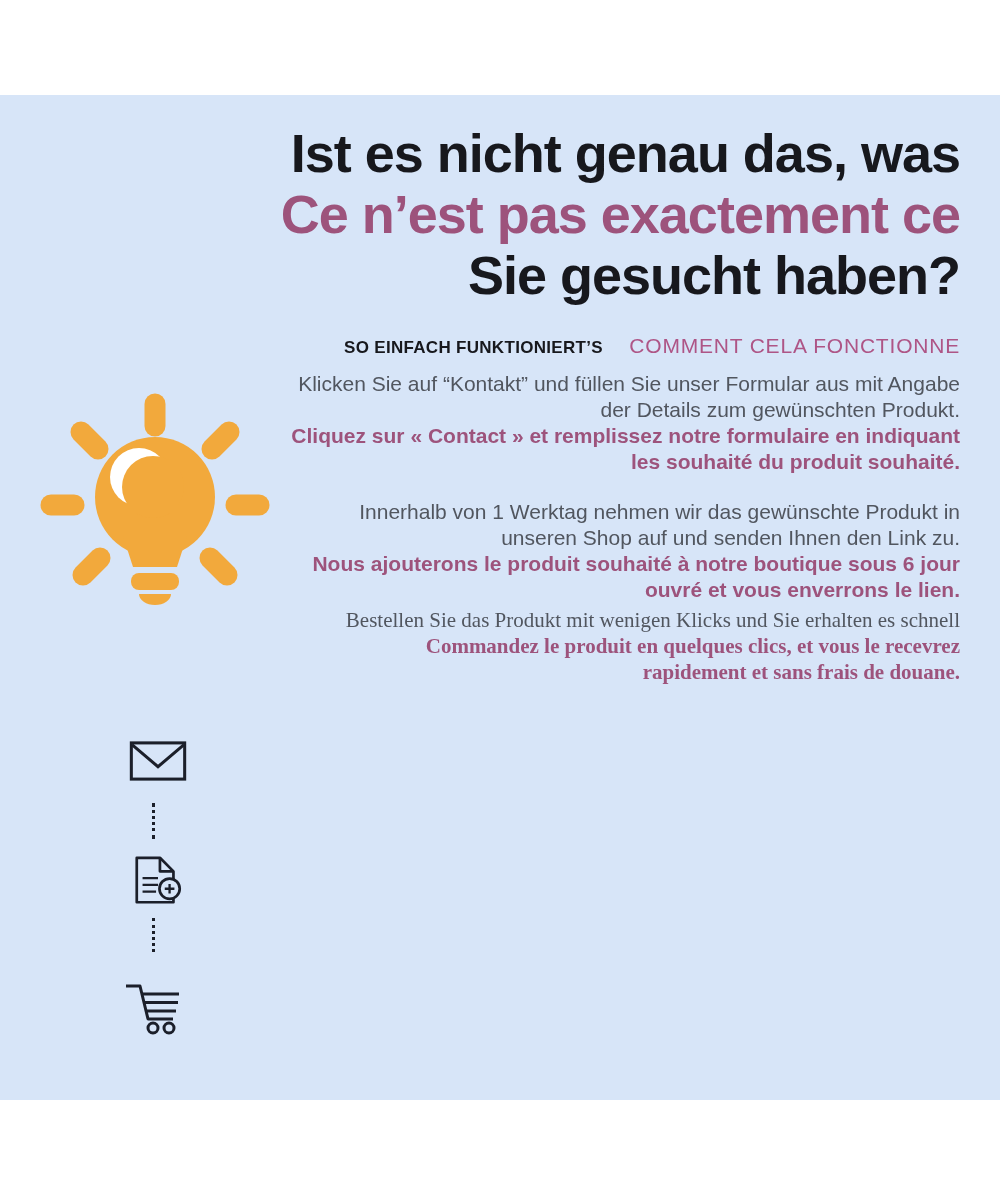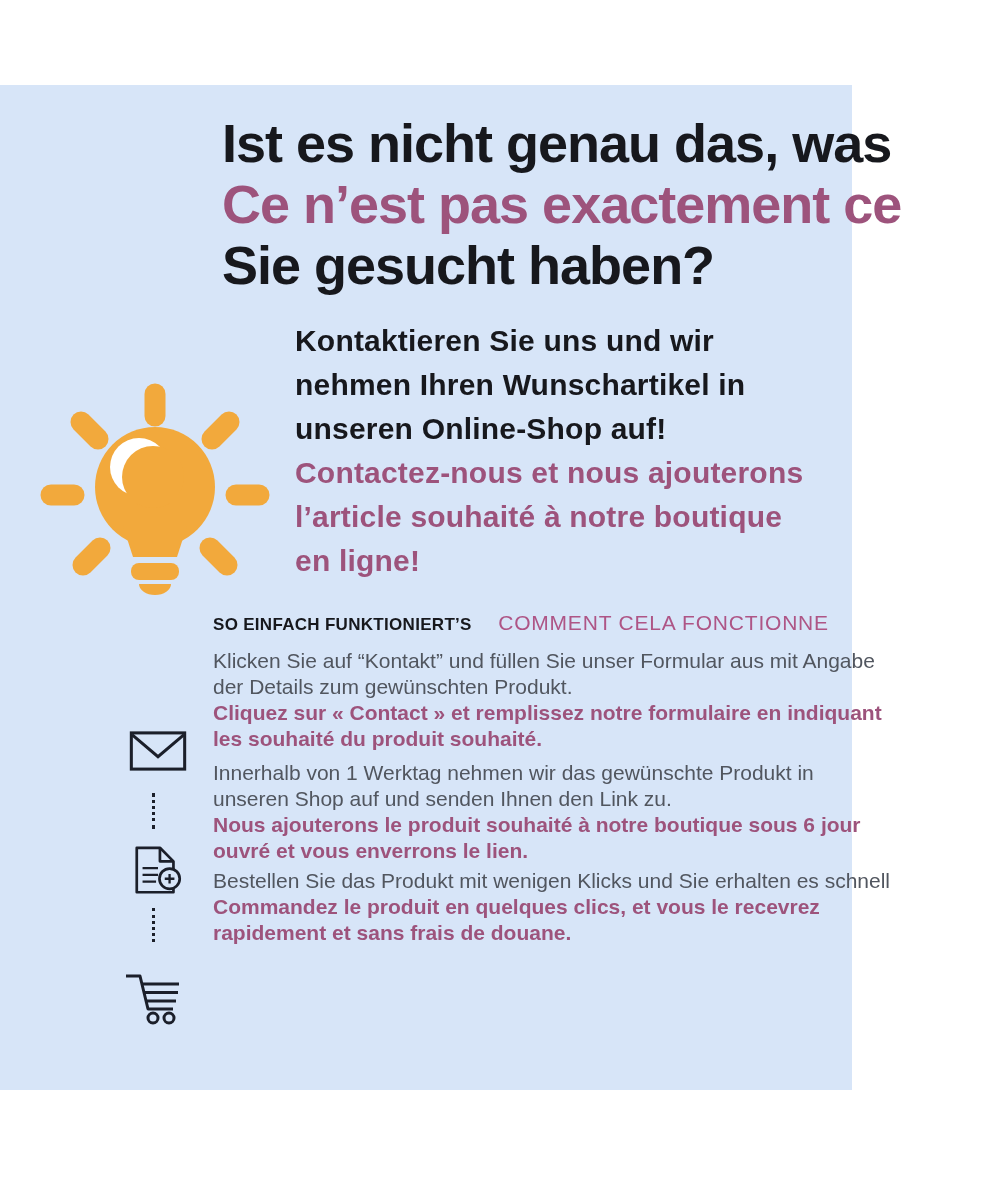--- a/index.html
+++ b/index.html
@@ -5,23 +5,24 @@
   html,body { margin:0; padding:0; }
   body {
     width:1000px; height:1200px;
     background:#ffffff;
     font-family:"Liberation Sans", sans-serif;
     overflow:hidden;
   }
   .page { position:relative; width:1000px; height:1200px; background:#ffffff; }
 
   .panel {
-    position:absolute; top:85px; left:0;
-    width:852px; height:1005px;
+    position:absolute; top:95px; left:0;
+    width:1000px; height:1005px;
     background:var(--panel_bg);
+    text-align:right;
   }
 
   
   .headings { padding:28px 40px 0 222px; }
   .h-line {
     font-size:54px; font-weight:bold; line-height:61px;
     letter-spacing:-1px; white-space:nowrap;
   }
   .h-de { color:var(--heading_dark); }
   .h-fr { color:var(--accent_purple); }
@@ -49,22 +50,22 @@
     color:var(--heading_dark); font-size:17px; font-weight:bold;
     letter-spacing:0.3px;
   }
   .hh-fr {
     color:var(--accent_purple_light); font-size:21px; font-weight:normal;
     letter-spacing:0.8px; margin-left:22px;
   }
 
   
   .steps { margin:12px 40px 0 213px; }
-  .step { margin-bottom:8px; }
-  .step.last { margin-bottom:4px; }
+  .step { margin-bottom:24px; }
+  .step.last { margin-bottom:4px;font-family:Liberation Serif, serif; }
   .step.mid { margin-bottom:4px; }
   .s-line { font-size:21px; line-height:26px; white-space:nowrap; }
   .s-de { color:var(--step_gray); font-weight:400; }
   .s-fr { color:var(--accent_purple); font-weight:bold; }
 
   
   .step-icon { position:absolute; color:var(--icon_stroke); }
   .icon-envelope { left:129px; top:646px; width:58px; height:40px; }
   .icon-document { left:130px; top:760px; width:56px; height:52px; }
   .icon-cart     { left:122px; top:886px; width:60px; height:54px; }
@@ -96,28 +97,20 @@
       <line class="bulb-ray" x1="170" y1="165" x2="187" y2="182"></line>
       <line class="bulb-ray" x1="60" y1="165" x2="43" y2="182"></line>
       <circle class="bulb-fill" cx="115" cy="104" r="60"></circle>
       <polygon class="bulb-fill" points="83,143 147,143 137,174 93,174"></polygon>
       <circle cx="99" cy="84" r="29" fill="#ffffff"></circle>
       <circle class="bulb-fill" cx="113" cy="94" r="31"></circle>
       <rect class="bulb-fill" x="91" y="180" width="48" height="17" rx="8"></rect>
       <path class="bulb-fill" d="M99,201 a16,11 0 0 0 32,0 z"></path>
     </svg>
 
-    <div class="intro-text">
-      <div class="i-line i-de">Kontaktieren Sie uns und wir</div>
-      <div class="i-line i-de">nehmen Ihren Wunschartikel in</div>
-      <div class="i-line i-de">unseren Online-Shop auf!</div>
-      <div class="i-line i-fr">Contactez-nous et nous ajouterons</div>
-      <div class="i-line i-fr">l’article souhaité à notre boutique</div>
-      <div class="i-line i-fr">en ligne!</div>
-    </div>
 
     <div class="how-header">
       <span class="hh-de">SO EINFACH FUNKTIONIERT’S</span>
       <span class="hh-fr">COMMENT CELA FONCTIONNE</span>
     </div>
 
     <div class="steps">
       <div class="step">
         <div class="s-line s-de">Klicken Sie auf “Kontakt” und füllen Sie unser Formular aus mit Angabe</div>
         <div class="s-line s-de">der Details zum gewünschten Produkt.</div>

